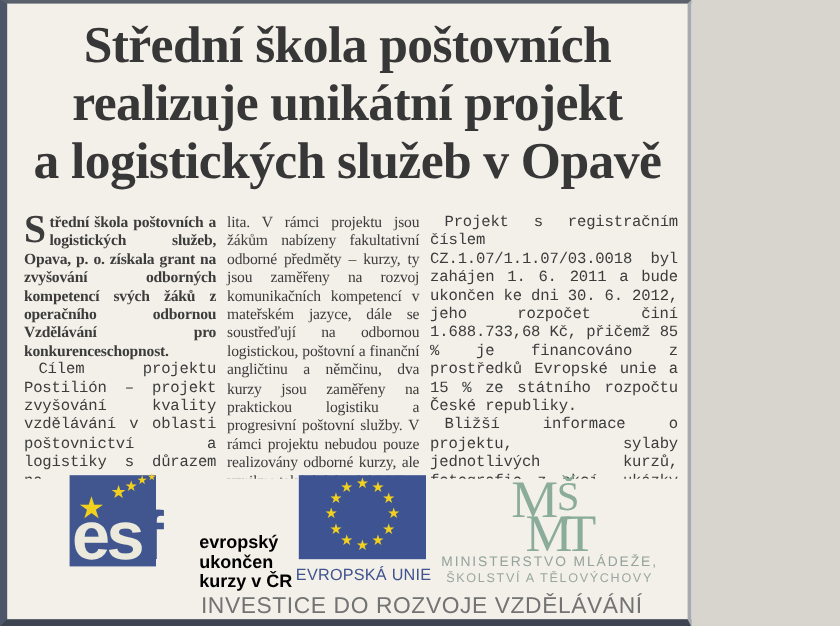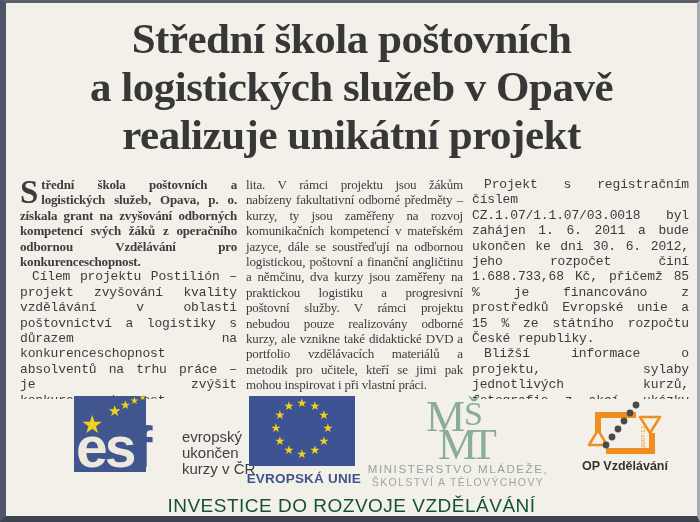--- a/index.html
+++ b/index.html
@@ -1,90 +1,90 @@
 <!DOCTYPE html>
 <html lang="cs"><head>
 <meta charset="utf-8">
 <style>
   html,body{margin:0;padding:0;background:#d8d5cf;}
   .sheet{
-    position:relative;width:700px;height:522px;box-sizing:border-box;
+    position:relative;width:576px;height:522px;box-sizing:border-box;
     background:#f3f0e9;
     border-left:6px solid #4c5668;border-top:3px solid #5a616d;
     border-bottom:6px solid #3d4450;border-right:3px solid #a7aaae;
     overflow:hidden;
     font-family:"Liberation Serif", serif;color:#3a3a3a;
   }
   
   .headline{position:absolute;top:12px;left:0;right:0;text-align:center;
     font-weight:700;font-size:43px;line-height:48px;color:#373737;letter-spacing:-0.5px;}
   
   .cols{position:absolute;left:14px;right:8px;top:174px;height:222px;
     display:flex;gap:9px;overflow:hidden;}
   .col{flex:1;text-align:justify;font-size:13px;line-height:15.4px;letter-spacing:-0.15px;color:#3c3c3c;}
   .col p{margin:0;}
   .col p.ind{text-indent:12px;font-family:Liberation Mono, monospace;}
   .lead{font-weight:700;}
   .dropcap{float:left;font-size:33px;line-height:26px;font-weight:700;padding:2px 3px 0 0;}
   
   .logos{position:absolute;left:0;top:390px;width:691px;height:98px;font-family:"Liberation Sans",sans-serif;}
   
-  .esf{position:absolute;left:52px;top:0;width:190px;height:96px;margin-left:16px;}
+  .esf{position:absolute;left:52px;top:0;width:190px;height:96px;}
   .esf-box{position:absolute;left:0;top:3px;width:72px;height:76px;background:#41568e;}
   .star{position:absolute;color:#f2d01e;line-height:1;}
   .star::before{content:"★";}
   .esf .s1{font-size:25px;left:7px;top:16px;}
   .esf .s2{font-size:15px;left:34px;top:7px;}
   .esf .s3{font-size:12px;left:46px;top:3px;}
   .esf .s4{font-size:10px;left:56px;top:0px;}
   .esf .s5{font-size:8px;left:65px;top:-2px;}
   .esf-word{position:absolute;left:2px;top:26px;font-size:57px;line-height:57px;font-weight:700;letter-spacing:-3px;}
   .esf-es{color:#ece9dd;}
   .esf-f{color:#41568e;}
-  .esf-text{position:absolute;left:108px;top:36px;font-size:15px;line-height:16px;font-weight:400;color:#404040;}
+  .esf-text{position:absolute;left:108px;top:52px;font-size:15px;line-height:16px;font-weight:700;color:#000000;}
   
   .eu{position:absolute;left:243px;top:0;width:108px;height:96px;}
   .eu-box{position:absolute;left:0;top:3px;width:106px;height:70px;background:#3e5492;}
   .eu-box .star{font-size:12px;width:14px;height:14px;text-align:center;}
   .eu-box .star:nth-child(1){left:46px;top:1px;}
   .eu-box .star:nth-child(2){left:59px;top:4px;}
   .eu-box .star:nth-child(3){left:68px;top:13px;}
   .eu-box .star:nth-child(4){left:72px;top:26px;}
   .eu-box .star:nth-child(5){left:68px;top:39px;}
   .eu-box .star:nth-child(6){left:59px;top:48px;}
   .eu-box .star:nth-child(7){left:46px;top:52px;}
   .eu-box .star:nth-child(8){left:33px;top:48px;}
   .eu-box .star:nth-child(9){left:24px;top:39px;}
   .eu-box .star:nth-child(10){left:20px;top:26px;}
   .eu-box .star:nth-child(11){left:24px;top:13px;}
   .eu-box .star:nth-child(12){left:33px;top:4px;}
-  .eu-cap{position:absolute;left:-4px;top:78px;width:116px;text-align:right;
-    font-size:13.5px;font-weight:700;color:#3f538e;letter-spacing:0.2px;}
+  .eu-cap{position:absolute;left:-4px;top:78px;width:116px;text-align:center;
+    font-size:13.5px;font-weight:400;color:#3f538e;letter-spacing:0.2px;}
   
   .msmt{position:absolute;left:352px;top:0;width:200px;height:96px;text-align:center;}
   .msmt svg{display:block;margin:2px auto 0;}
   .msmt-cap1{font-size:11.5px;letter-spacing:1.6px;color:#95a39c;margin-top:2px;}
   .msmt-cap2{font-size:10.5px;letter-spacing:1.4px;color:#9aa7a0;margin-top:1px;}
   
   .opvk{position:absolute;left:543px;top:0;width:152px;height:96px;text-align:center;}
   .opvk svg{display:block;margin:8px auto 0;}
   .opvk-cap{font-size:12.5px;font-weight:700;color:#3a332b;line-height:14px;}
   
   .footer{position:absolute;left:0;top:492px;width:691px;text-align:center;
-    font-family:"Liberation Sans",sans-serif;font-size:19px;letter-spacing:0.5px;color:#14532d;}
+    font-family:"Liberation Sans",sans-serif;font-size:19px;letter-spacing:0.5px;color:#737373;}
 </style>
 </head>
 <body>
 
 <div class="sheet">
 
   <div class="headline">
     <div>Střední škola poštovních</div>
+    <div>realizuje unikátní projekt</div>
     <div>a logistických služeb v Opavě</div>
-    <div>realizuje unikátní projekt</div>
   </div>
 
   <div class="cols">
     <div class="col">
       <p class="lead"><span class="dropcap">S</span><span>třední škola poštovních a logistických služeb, Opava, p. o. získala grant na zvyšování odborných kompetencí svých žáků z operačního odbornou Vzdělávání pro konkurenceschopnost.</span></p>
       <p class="ind">Cílem projektu Postilión – projekt zvyšování kvality vzdělávání v oblasti poštovnictví a logistiky s důrazem na konkurenceschopnost absolventů na trhu práce – je zvýšit konkurenceschopnost absolventů školy na trhu práce tím, že se zmodernizuje výuka odborných předmětů a zvýší se její kva-</p>
     </div>
     <div class="col">
       <p>lita. V rámci projektu jsou žákům nabízeny fakultativní odborné předměty – kurzy, ty jsou zaměřeny na rozvoj komunikačních kompetencí v mateřském jazyce, dále se soustřeďují na odbornou logistickou, poštovní a finanční angličtinu a němčinu, dva kurzy jsou zaměřeny na praktickou logistiku a progresivní poštovní služby. V rámci projektu nebudou pouze realizovány odborné kurzy, ale vznikne také didaktické DVD a portfolio vzdělávacích materiálů a metodik pro učitele, kteří se jimi pak mohou inspirovat i při vlastní práci.</p>
     </div>

